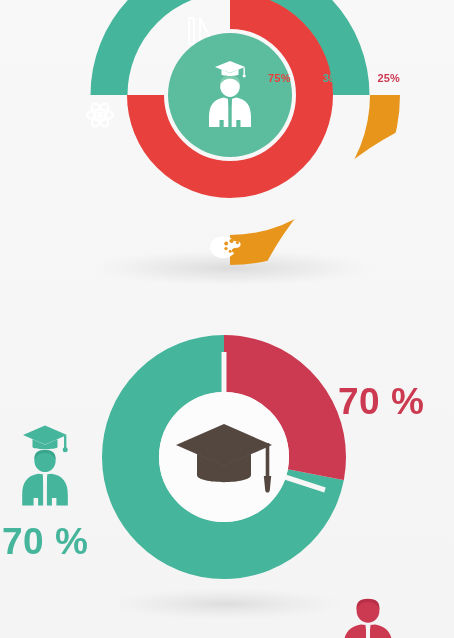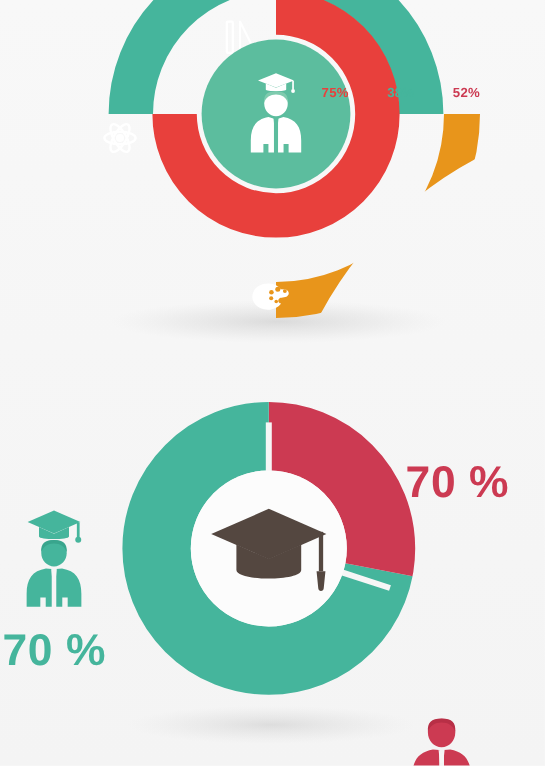--- a/index.html
+++ b/index.html
@@ -155,21 +155,21 @@
                    l -4.2,0 l 0,7 l -4.6,0 l 0,-28 Z" fill="#ffffff"></path>
 
           <path d="M -2.2,2.2 L 0,6.4 L 2.2,2.2 L 1.2,12 L -1.2,12 Z" fill="#5cbd9e"></path>
         </g>
       </g>
     </svg>
 
     <div class="legend-row">
       <span class="legend-item" style="color:#e8403c">75%</span>
       <span class="legend-item" style="color:#45b59c">38%</span>
-      <span class="legend-item" style="color:#cc3a52">52%</span>
+      <span class="legend-item" style="color:#cc3a52">25%</span>
     </div>
   </div>
 
   <div class="chart-block" id="donut-block">
     <svg width="454" height="348" viewBox="0 0 454 348">
       <defs>
         <radialGradient id="gshadow2" cx="50%" cy="50%" r="50%">
           <stop offset="0%" stop-color="#9a9a9a" stop-opacity="0.26"></stop>
           <stop offset="60%" stop-color="#b8b8b8" stop-opacity="0.12"></stop>
           <stop offset="100%" stop-color="#cccccc" stop-opacity="0"></stop>

